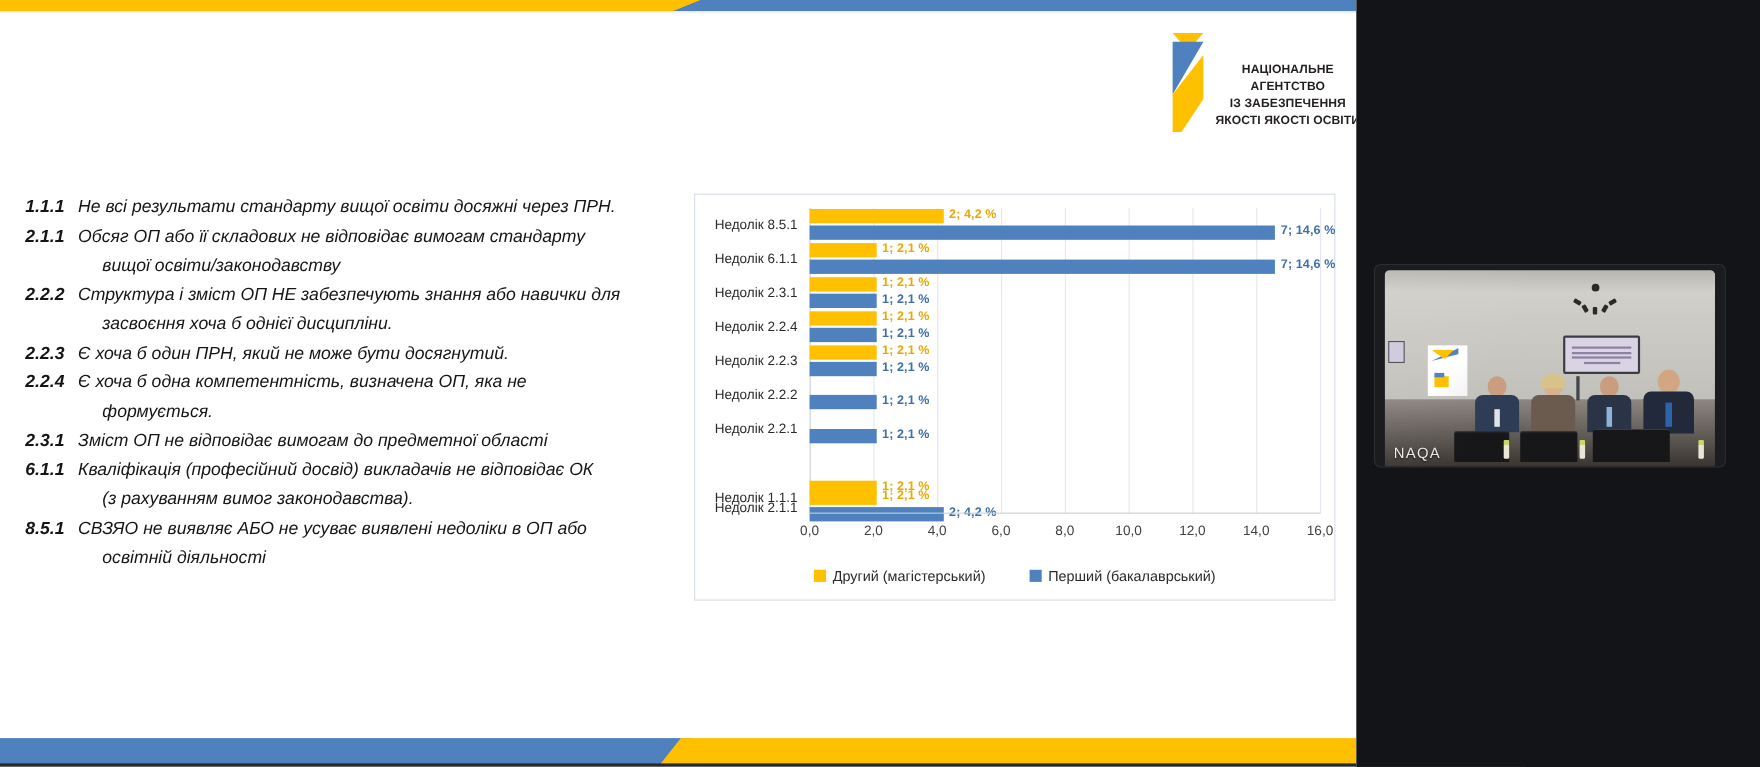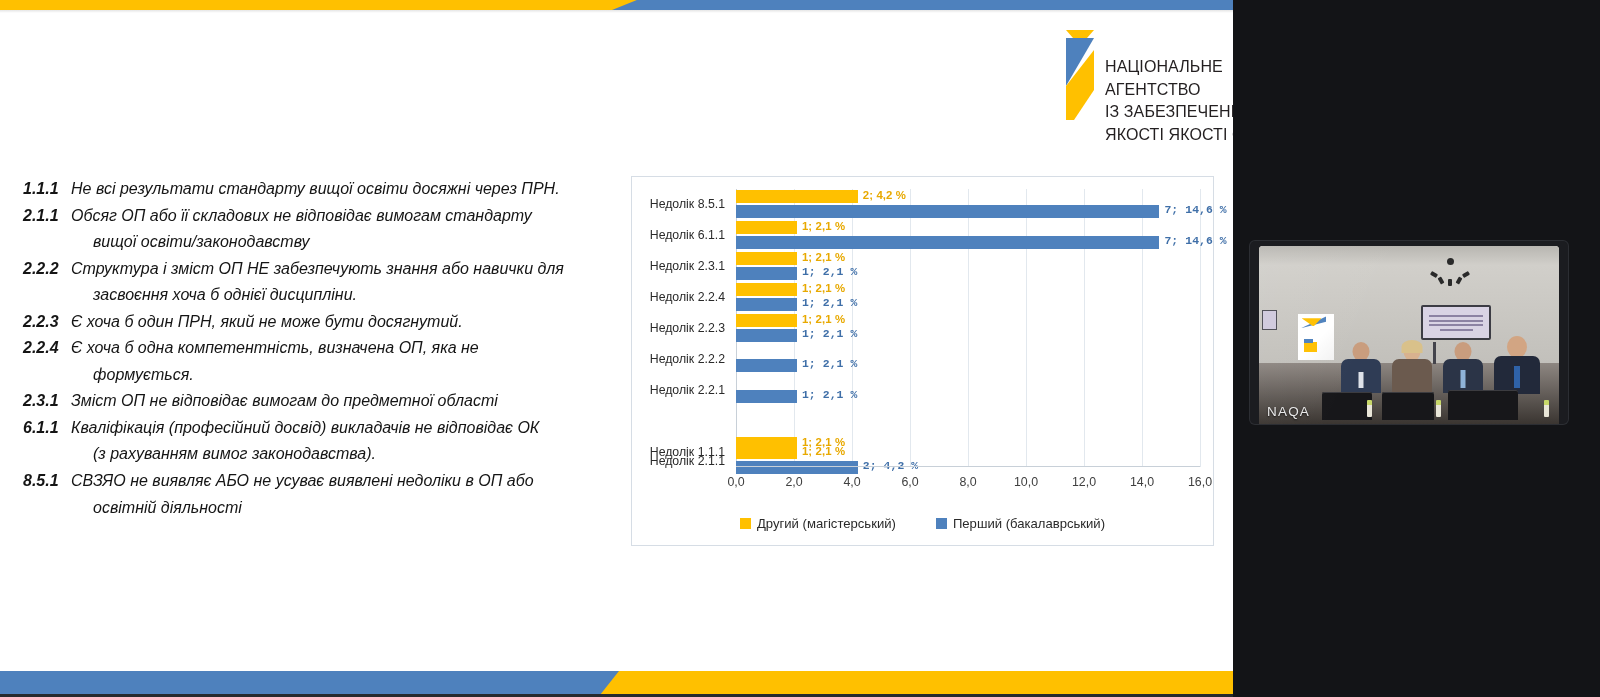--- a/index.html
+++ b/index.html
@@ -40,22 +40,22 @@
   .botbar .bb-yellow {
     position:absolute; left:600px; bottom:2px; width:633px; height:24px;
     background:#ffc000;
     clip-path: polygon(3% 0, 100% 0, 100% 100%, 0 100%);
   }
   .botbar .bb-dark { position:absolute; left:0; bottom:0; width:1233px; height:3px; background:#262a2e; }
 
   
   #logo { position:absolute; left:1044px; top:28px; width:180px; height:98px; display:flex; align-items:flex-start; gap:9px; }
   .logo-mark { position:relative; width:52px; height:95px; flex:0 0 52px; }
-  .logo-text { font-size:16px; font-weight:normal; line-height:1.42; color:#231f20;
-               letter-spacing:.1px; padding-top:28px; white-space:nowrap; }
+  .logo-text { font-size:11px; font-weight:bold; line-height:1.42; color:#231f20;
+               letter-spacing:.1px; padding-top:28px; white-space:nowrap;text-align:center; }
   .logo-text div { display:block; }
 
   
   #title {
     position:absolute; left:24px; top:66px; width:820px;
     font-size:23.5px; font-weight:bold; font-style:italic; color:#0f0f0f;
     line-height:1.58; letter-spacing:-.1px;
   }
   #title .t-line { display:block; }
 
@@ -84,21 +84,21 @@
     transform:translateY(-50%);
     font-size:12.3px; color:#2a2a2a; white-space:nowrap; text-align:right;
     font-weight:400;
   }
   .bar { position:absolute; left:0; height:13px; }
   .bar.yellow { background:#ffc000; top:1px; }
   .bar.blue   { background:#4e81bd; top:16px; }
   .dlabel { position:absolute; font-size:11.4px; font-weight:bold; white-space:nowrap;
             letter-spacing:.1px; }
   .dlabel.yellow { color:#e8a900; top:0px; }
-  .dlabel.blue   { color:#3f6fa8; top:15px;font-family:Liberation Mono, monospace; }
+  .dlabel.blue   { color:#3f6fa8; top:15px; }
 
   .xaxis { position:absolute; left:104px; right:13px; bottom:52px; height:18px; }
   .xtick { position:absolute; top:0; font-size:12.4px; color:#404040;
            transform:translateX(-50%); white-space:nowrap; }
   .axisline { position:absolute; left:104px; right:13px; bottom:78px; height:1px; background:#c8d0d8; }
 
   .legend { position:absolute; left:0; right:0; bottom:14px; display:flex;
             justify-content:center; gap:40px; align-items:center; }
   .lg-item { display:flex; align-items:center; gap:6px; font-size:13.1px; color:#2a2a2a; }
   .lg-sw { width:11px; height:11px; flex:0 0 11px; }

